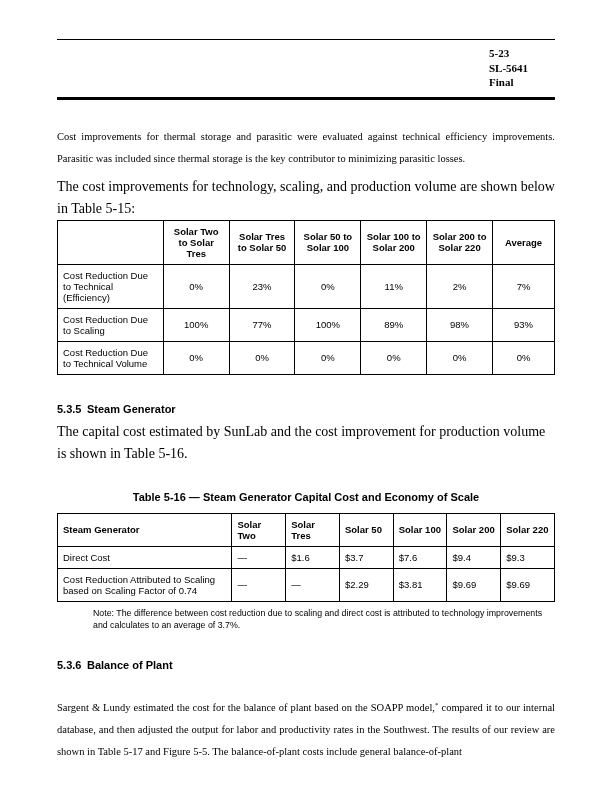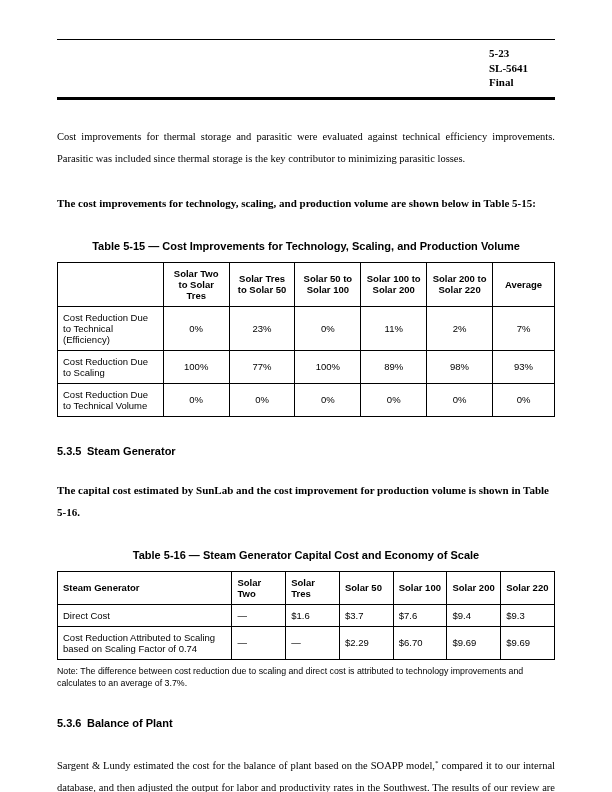--- a/index.html
+++ b/index.html
@@ -11,42 +11,42 @@
   }
   .rule-top { border-top:1px solid #000; width:100%; }
   .page-header {
     width:66px; margin-left:auto; margin-top:6px;
     font-weight:bold; font-size:11px; line-height:14.5px; text-align:left;
   }
   .rule-heavy { border-top:3px solid #000; width:100%; margin-top:7px; }
   .body-text {
     font-size:10.5px; line-height:22px; text-align:justify; margin-top:26px;
   }
-  .body-line { font-size:11px; line-height:22px; margin-top:22px;font-weight:bold; }
+  .body-line { font-size:14px; line-height:22px; margin-top:6px; }
   .tbl-title {
     font-family:"Liberation Sans", sans-serif; font-weight:bold;
     font-size:11px; text-align:center; margin-top:26px; margin-bottom:10px;
   }
   table {
     border-collapse:collapse; width:100%;
     font-family:"Liberation Sans", sans-serif; font-size:9.5px;
   }
   th, td { border:1px solid #000; padding:5px 5px; vertical-align:middle; }
   th { font-weight:bold; }
   .t15 th { }
   .t15 td.lbl { text-align:left; width:106px; }
   .t15 td.val { text-align:center; }
   .t15 .c-data { width:66px; }
   .t15 .c-avg { width:62px; }
   .t16 th, .t16 td { text-align:left; }
   .t16 .c-lbl { width:176px; }
   .t16 .c-num { width:54px; }
   .tbl-note {
     font-family:"Liberation Sans", sans-serif; font-size:8.8px;
-    line-height:12px; margin-top:5px;
+    line-height:12px; margin-top:5px;margin-left:36px;
   }
   .section-heading {
     font-family:"Liberation Sans", sans-serif; font-weight:bold;
     font-size:11px; margin-top:28px;
   }
   .section-heading .num { display:inline-block; width:30px; }
   sup.fnmark { font-size:7px; vertical-align:super; line-height:0; }
 </style>
 </head>
 <body>
@@ -60,21 +60,20 @@
     <div>SL-5641</div>
     <div>Final</div>
   </div>
 
   <div class="rule-heavy"></div>
 
   <p class="body-text">Cost improvements for thermal storage and parasitic were evaluated against technical efficiency improvements. Parasitic was included since thermal storage is the key contributor to minimizing parasitic losses.</p>
 
   <p class="body-line">The cost improvements for technology, scaling, and production volume are shown below in Table 5-15:</p>
 
-  <div class="tbl-title">Table 5-15 — Cost Improvements for Technology, Scaling, and Production Volume</div>
 
   <table class="t15">
     <thead>
       <tr>
         <th></th>
         <th class="c-data">Solar Two to Solar Tres</th>
         <th class="c-data">Solar Tres to Solar 50</th>
         <th class="c-data">Solar 50 to Solar 100</th>
         <th class="c-data">Solar 100 to Solar 200</th>
         <th class="c-data">Solar 200 to Solar 220</th>
@@ -140,21 +139,21 @@
         <td>$3.7</td>
         <td>$7.6</td>
         <td>$9.4</td>
         <td>$9.3</td>
       </tr>
       <tr>
         <td>Cost Reduction Attributed to Scaling based on Scaling Factor of 0.74</td>
         <td>—</td>
         <td>—</td>
         <td>$2.29</td>
-        <td>$6.70</td>
+        <td>$3.81</td>
         <td>$9.69</td>
         <td>$9.69</td>
       </tr>
     </tbody>
   </table>
 
   <div class="tbl-note">Note: The difference between cost reduction due to scaling and direct cost is attributed to technology improvements and calculates to an average of 3.7%.</div>
 
   <div class="section-heading">
     <span class="num">5.3.6</span><span>Balance of Plant</span>

